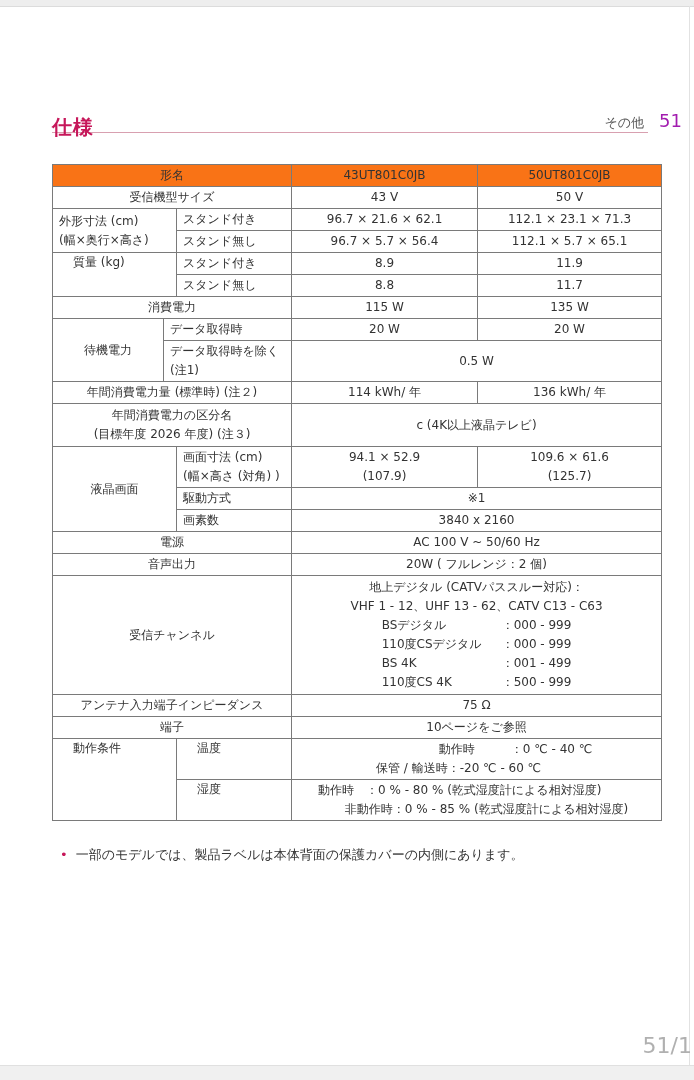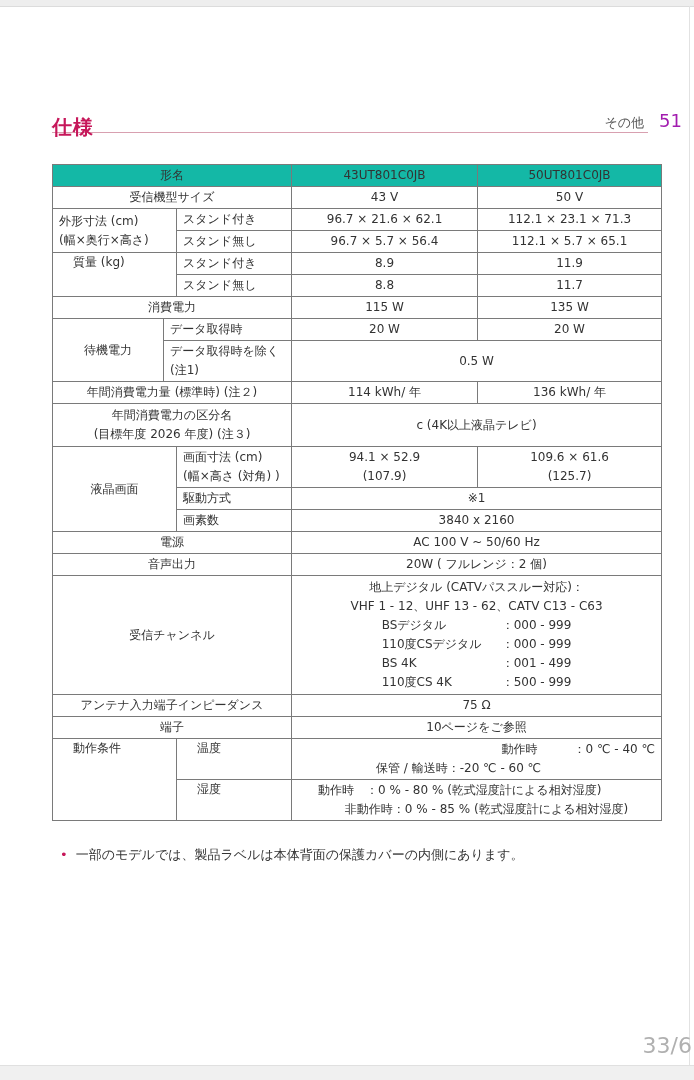--- a/index.html
+++ b/index.html
@@ -25,21 +25,21 @@
     border-collapse:collapse; table-layout:fixed;
     font-size:12px; color:#333;
   }
   table.spec td {
     border:1px solid #7a7a7a; padding:0 6px; line-height:19px;
     text-align:center; vertical-align:middle;
   }
   table.spec tr.h22 td { height:21px; }
   table.spec td.l { text-align:left; }
   table.spec td.top { vertical-align:top;padding-left:20px; }
-  table.spec tr.head td { background:#14b8a6; }
+  table.spec tr.head td { background:#f97316; }
   .ch-grid { display:inline-block; text-align:left; }
   .ch-row { display:flex; }
   .ch-row .k { width:120px; }
 
   .note { position:absolute; left:60px; top:846px; font-size:13px; color:#333; }
   .note .bullet { color:#c6175a; margin-right:8px; }
 
   .page-counter { position:absolute; right:2px; bottom:22px; font-size:22px; color:#b0b0b0; }
 </style>
 </head>
@@ -173,32 +173,32 @@
     <td colspan="2">75 Ω</td>
   </tr>
   <tr class="h22">
     <td colspan="3">端子</td>
     <td colspan="2">10ページをご参照</td>
   </tr>
   <tr>
     <td colspan="2" rowspan="2" class="l top">動作条件</td>
     <td class="l top" style="height:40px">温度</td>
     <td colspan="2">
-          <div style="text-align:right;padding-left:78px">動作時　　　：0 ℃ - 40 ℃</div>
+          <div style="text-align:center;padding-left:78px">動作時　　　：0 ℃ - 40 ℃</div>
           <div style="text-align:left;padding-left:78px">保管 / 輸送時：-20 ℃ - 60 ℃</div>
         </td>
   </tr>
   <tr>
     <td class="l top" style="height:40px">湿度</td>
     <td colspan="2">
           <div style="text-align:left;padding-left:20px">動作時　：0 % - 80 % (乾式湿度計による相対湿度)</div>
           <div style="text-align:center;padding-left:20px">非動作時：0 % - 85 % (乾式湿度計による相対湿度)</div>
         </td>
   </tr>
 </tbody>
   </table>
 
 <div class="note">
   <span class="bullet">•</span><span>一部のモデルでは、製品ラベルは本体背面の保護カバーの内側にあります。</span>
 </div>
 
-<div class="page-counter">33/6</div>
+<div class="page-counter">51/1</div>
 <div class="bottombar"></div>
 
 </body></html>

